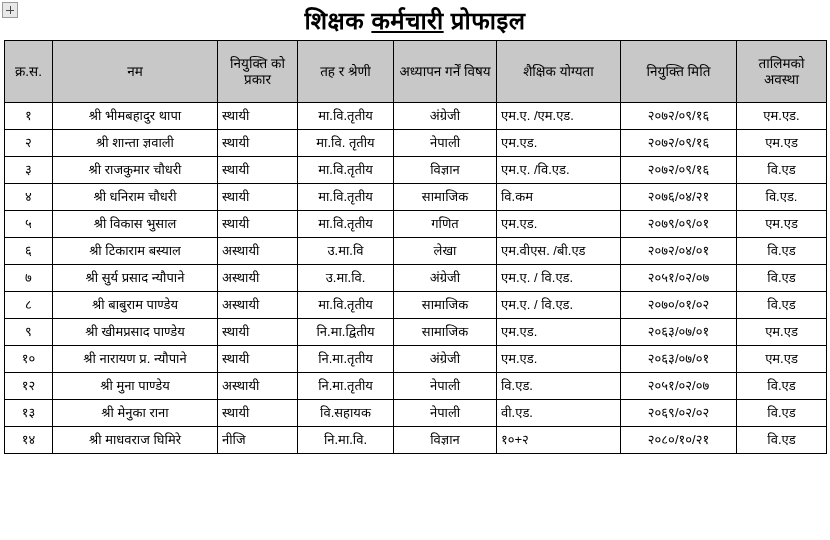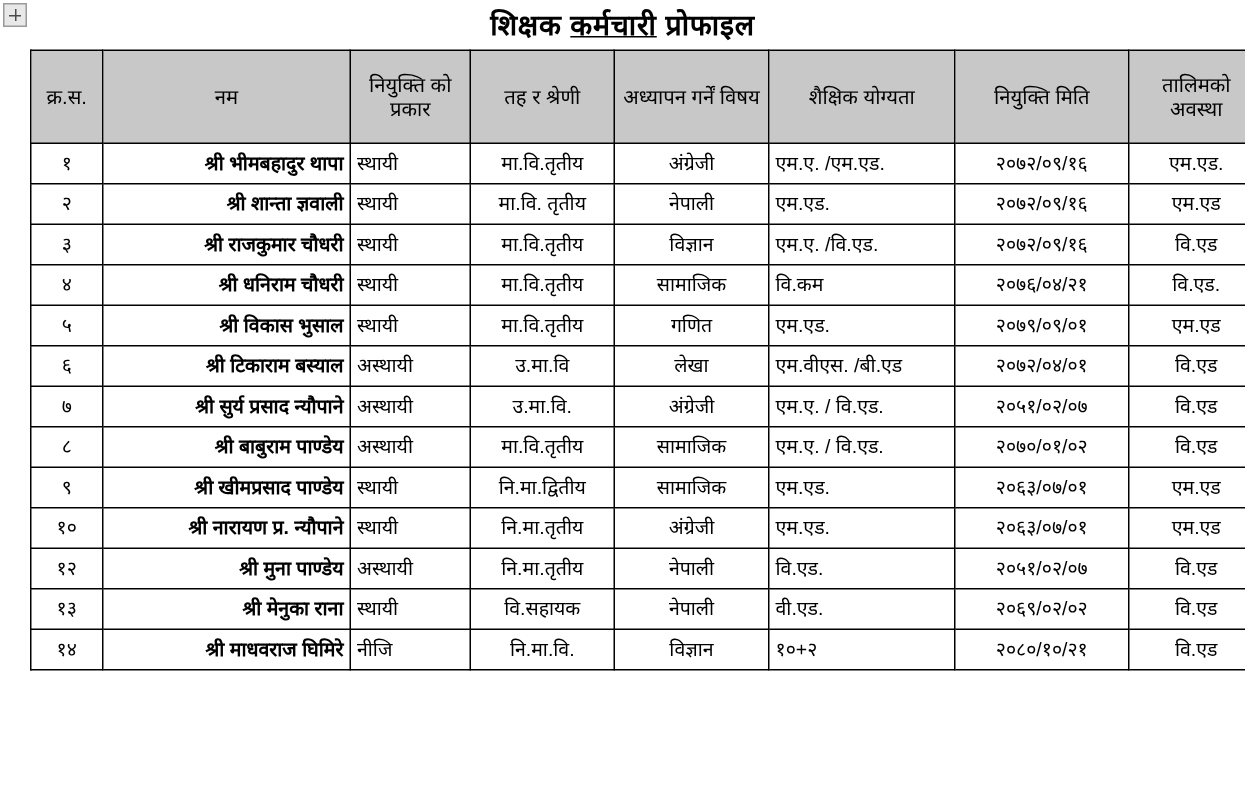--- a/index.html
+++ b/index.html
@@ -37,32 +37,32 @@
     background: #4a4a4a;
   }
   #corner-widget .plus-h {
     left: 3px; top: 6.5px; width: 8px; height: 1px;
   }
   #corner-widget .plus-v {
     left: 6.5px; top: 3px; width: 1px; height: 8px;
   }
   #doc-title {
     text-align: center;
-    font-size: 19px;
+    font-size: 24px;
     font-weight: bold;
     letter-spacing: 0.5px;
     padding: 3px 0 4px 0;
     margin: 0;
     white-space: nowrap;
   }
   #doc-title .underline-word {
     text-decoration: underline;
   }
   .table-wrap {
-    padding: 0 20px;
+    padding: 0 4px;
     box-sizing: border-box;
   }
   table.profile-table {
     border-collapse: collapse;
     width: 822px;
     table-layout: fixed;
   }
   table.profile-table th,
   table.profile-table td {
     border: 1px solid #000000;
@@ -86,21 +86,21 @@
   col.c0 { width: 48px; }
   col.c1 { width: 165px; }
   col.c2 { width: 80px; }
   col.c3 { width: 96px; }
   col.c4 { width: 103px; }
   col.c5 { width: 124px; }
   col.c6 { width: 116px; }
   col.c7 { width: 90px; }
 
   td.col-sn { text-align: center; }
-  td.col-name { text-align: right; padding-left: 6px; font-weight: bold; }
+  td.col-name { text-align: center; padding-left: 6px; }
   td.col-type { text-align: left; }
   td.col-level { text-align: center; }
   td.col-subject { text-align: center; }
   td.col-qual { text-align: left; }
   td.col-date { text-align: center; }
   td.col-training { text-align: center; }
 
   tbody tr { height: 27px; }
 </style>
 </head>

